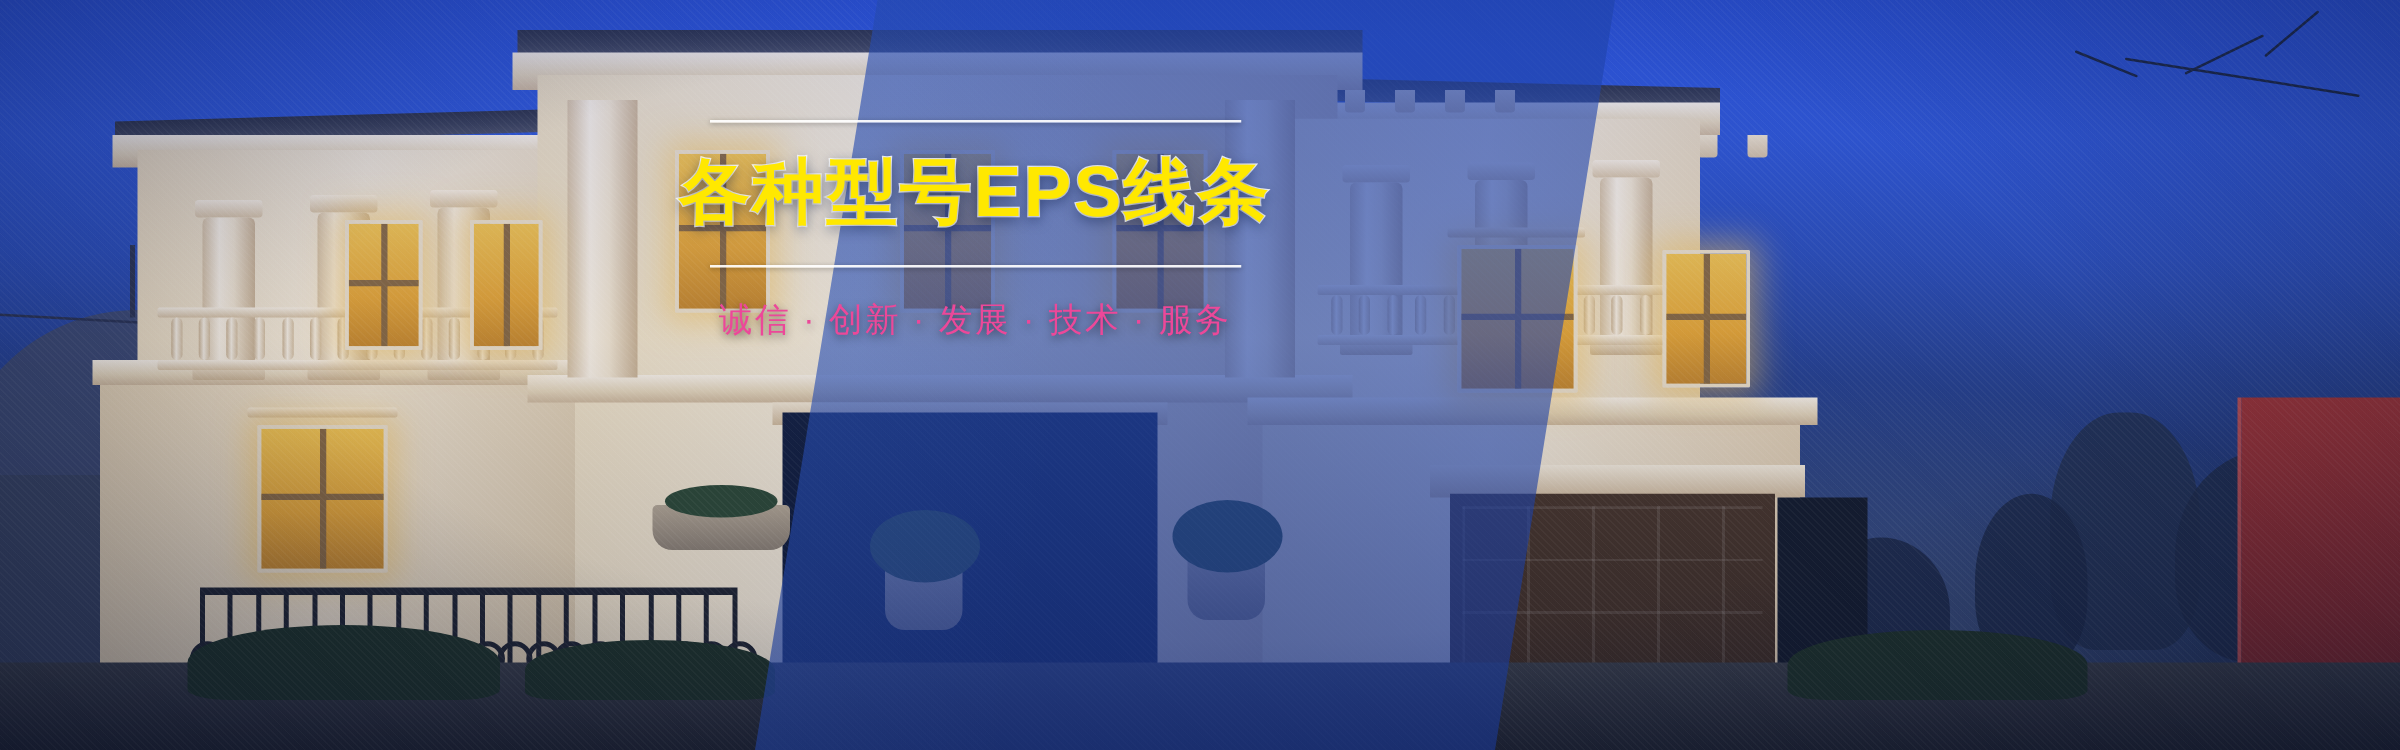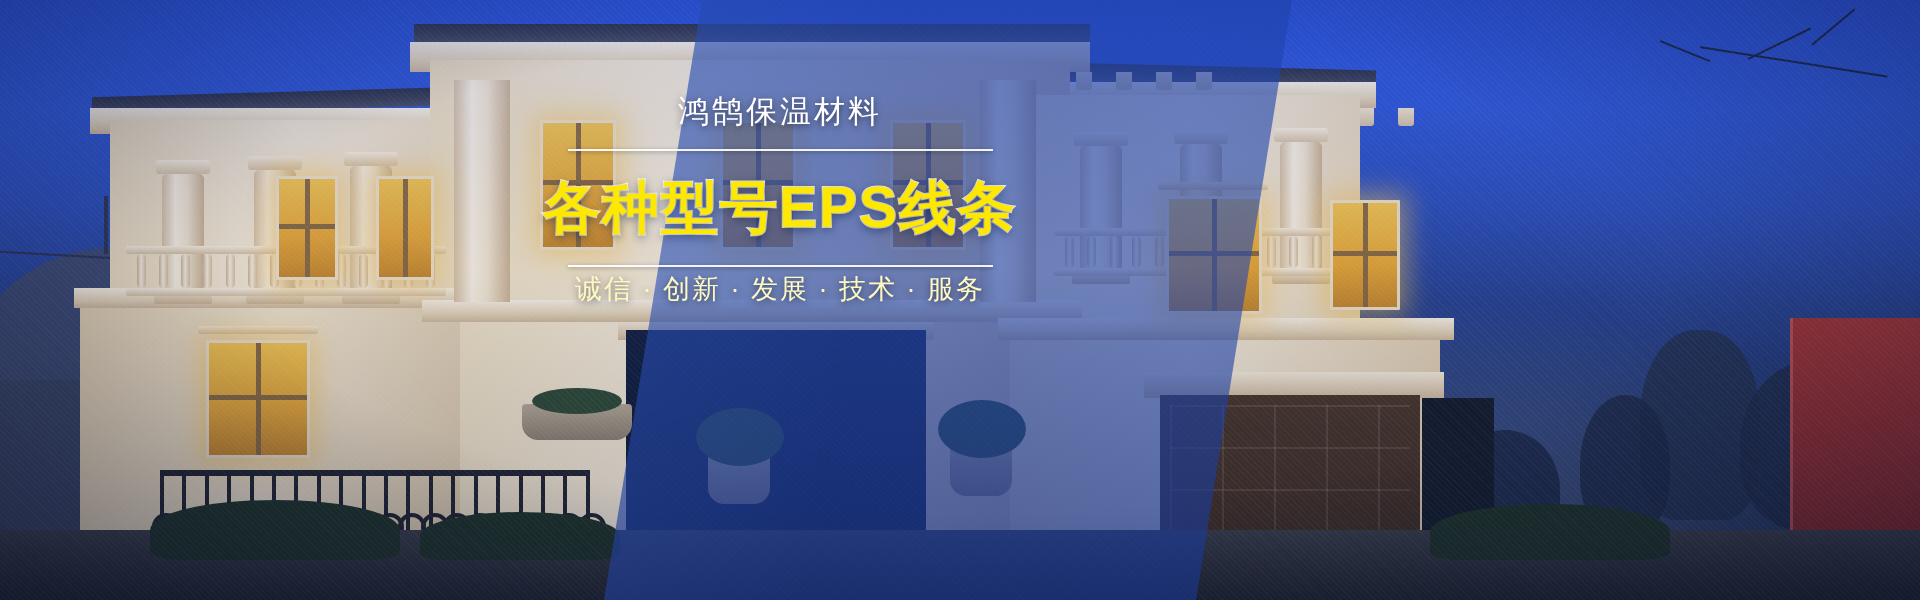--- a/index.html
+++ b/index.html
@@ -197,22 +197,22 @@
     display:block;
     font-size:57px;font-weight:bold;line-height:1.08;
     color:#ffe800;letter-spacing:2px;
     -webkit-text-stroke:2px rgba(255,255,255,.92);
     paint-order:stroke fill;
     text-shadow:0 3px 10px rgba(10,25,70,.55);
     white-space:nowrap;
   }
   .rule-bottom{margin-top:26px;}
   .tagline{
-    margin-top:4px;
-    font-size:27px;color:#fef9c3;letter-spacing:2px;
+    margin-top:24px;
+    font-size:27px;color:#ec4899;letter-spacing:2px;
     text-shadow:0 2px 7px rgba(0,0,0,.5);
     white-space:nowrap;
   }
 </style>
 </head>
 <body>
 
 <div class="banner">
 
   <div class="photo">
@@ -463,21 +463,20 @@
     <div class="tint"></div>
     <div class="texture"></div>
     <div class="vignette"></div>
   </div>
 
   <div class="overlay-panel"></div>
   <div class="overlay-sheen"></div>
 
   <div class="content">
 
-    <div class="brand">鸿鹄保温材料</div>
 
     <div class="rule"></div>
 
     <div class="headline">
       <span class="hl">各种型号EPS线条</span>
     </div>
 
     <div class="rule rule-bottom"></div>
 
     <div class="tagline">诚信 · 创新 · 发展 · 技术 · 服务</div>

